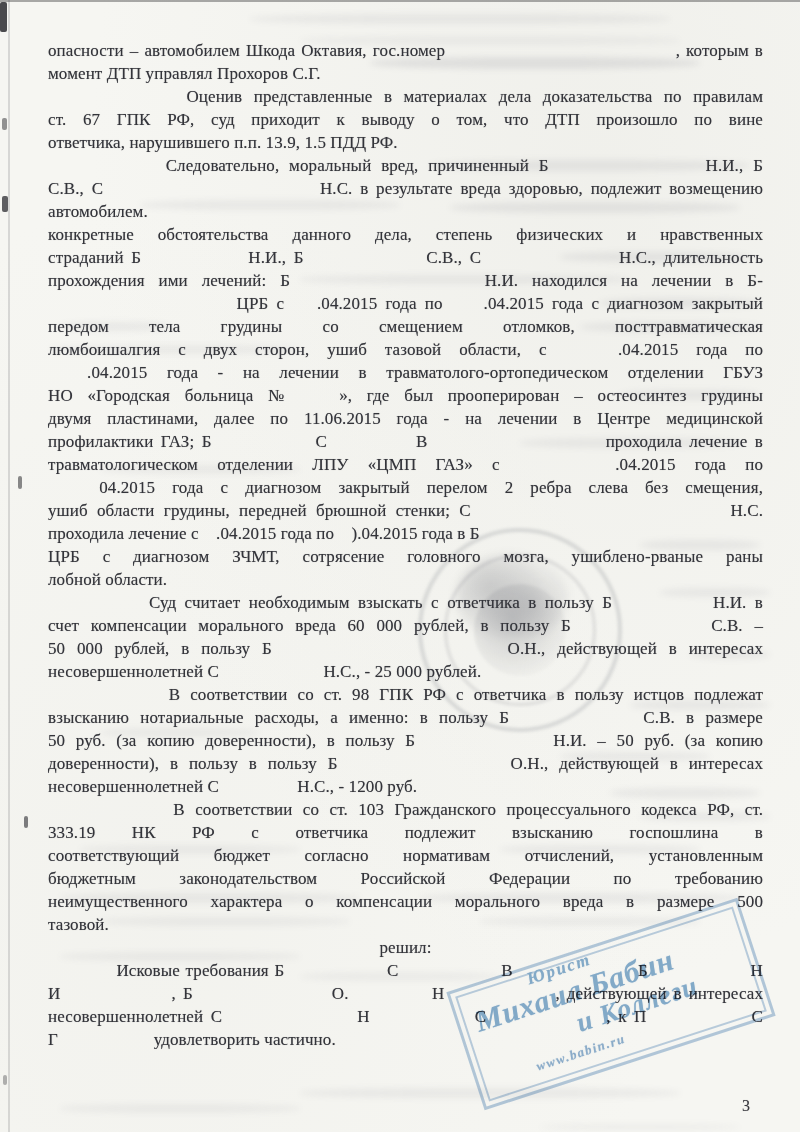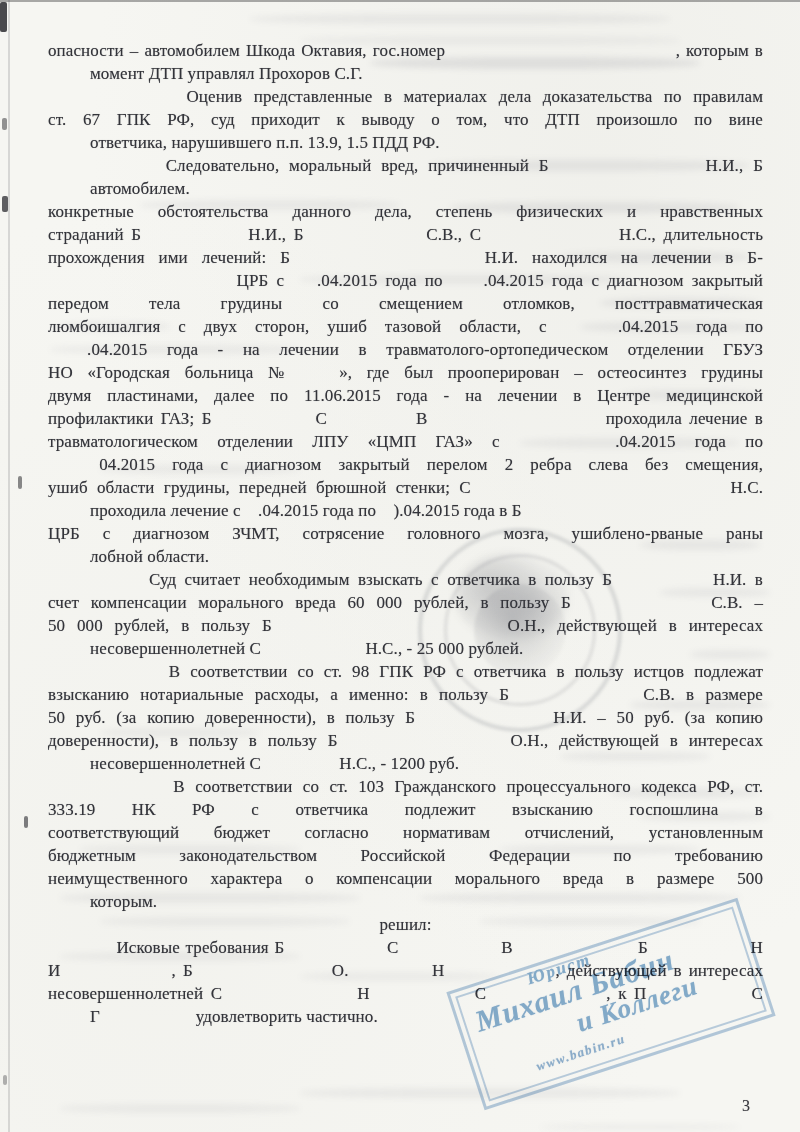--- a/index.html
+++ b/index.html
@@ -25,21 +25,21 @@
   .seal-core { position:absolute; left:34px; top:22px; width:112px; height:86px; filter:blur(4px); opacity:.4;
                background:radial-gradient(circle at 30% 40%, rgba(90,92,102,.7), rgba(90,92,102,0) 60%),
                           radial-gradient(circle at 70% 60%, rgba(90,92,102,.5), rgba(90,92,102,0) 55%);
                border-radius:50%; }
   
   .text-col { position:absolute; left:48px; top:39px; width:715px; z-index:2;
               color:#33343a; font-size:17px; line-height:23px; letter-spacing:.1px;
               text-shadow:0 0 .8px rgba(51,52,58,.45); }
   .ln { height:23px; }
   .j  { text-align:justify; text-align-last:justify; }
-  .l  { text-align:left;margin-left:42px; }
+  .l  { text-align:left; }
   .c  { text-align:left; text-align-last:center; }
   
   .stamp { position:absolute; left:458px; top:942px; width:300px; height:118px;
            transform:rotate(-18deg); z-index:3; mix-blend-mode:multiply; opacity:.92;
            border:3px solid rgba(125,165,205,.6); color:#7da9cf; }
   .stamp-inner { position:absolute; inset:4px; border:2px solid rgba(125,165,205,.55); }
   .stamp span { position:absolute; white-space:nowrap; font-weight:bold; font-style:italic;
                 text-shadow:0 0 1px rgba(125,165,205,.6); }
   .st-1 { left:78px;  top:0px;  font-size:17px; letter-spacing:2px; }
   .st-2 { left:16px;  top:18px; font-size:30px; letter-spacing:1px; }
@@ -103,20 +103,21 @@
     <div class="seal-core"></div>
   </div>
 
   <div class="text-col">
       <div class="ln j">опасности – автомобилем Шкода Октавия, гос.номер&nbsp;&nbsp;&nbsp;&nbsp;&nbsp;&nbsp;&nbsp;&nbsp;&nbsp;&nbsp;&nbsp;&nbsp;&nbsp;&nbsp;&nbsp;&nbsp;&nbsp;&nbsp;&nbsp;&nbsp;&nbsp;&nbsp;&nbsp;&nbsp;&nbsp;&nbsp;&nbsp;&nbsp;&nbsp;&nbsp;&nbsp;&nbsp;&nbsp;&nbsp;&nbsp;&nbsp;&nbsp;&nbsp;, которым в</div>
       <div class="ln l">момент ДТП управлял Прохоров С.Г.</div>
       <div class="ln j">&nbsp;&nbsp;&nbsp;&nbsp;&nbsp;&nbsp;&nbsp;&nbsp;&nbsp;&nbsp;&nbsp;&nbsp;Оценив представленные в материалах дела доказательства по правилам</div>
       <div class="ln j">ст. 67 ГПК РФ, суд приходит к выводу о том, что ДТП произошло по вине</div>
       <div class="ln l">ответчика, нарушившего п.п. 13.9, 1.5 ПДД РФ.</div>
       <div class="ln j">&nbsp;&nbsp;&nbsp;&nbsp;&nbsp;&nbsp;&nbsp;&nbsp;&nbsp;&nbsp;&nbsp;&nbsp;Следовательно, моральный вред, причиненный Б&nbsp;&nbsp;&nbsp;&nbsp;&nbsp;&nbsp;&nbsp;&nbsp;&nbsp;&nbsp;&nbsp;&nbsp;&nbsp;&nbsp;&nbsp;&nbsp;Н.И., Б</div>
+      <div class="ln j">С.В., С&nbsp;&nbsp;&nbsp;&nbsp;&nbsp;&nbsp;&nbsp;&nbsp;&nbsp;&nbsp;&nbsp;&nbsp;&nbsp;&nbsp;&nbsp;&nbsp;&nbsp;&nbsp;&nbsp;&nbsp;&nbsp;&nbsp;&nbsp;&nbsp;&nbsp;&nbsp;&nbsp;&nbsp;Н.С. в результате вреда здоровью, подлежит возмещению</div>
       <div class="ln l">автомобилем.</div>
       <div class="ln j">конкретные обстоятельства данного дела, степень физических и нравственных</div>
       <div class="ln j">страданий Б&nbsp;&nbsp;&nbsp;&nbsp;&nbsp;&nbsp;&nbsp;&nbsp;&nbsp;&nbsp;&nbsp;&nbsp;&nbsp;&nbsp;Н.И., Б&nbsp;&nbsp;&nbsp;&nbsp;&nbsp;&nbsp;&nbsp;&nbsp;&nbsp;&nbsp;&nbsp;&nbsp;&nbsp;&nbsp;&nbsp;&nbsp;С.В., С&nbsp;&nbsp;&nbsp;&nbsp;&nbsp;&nbsp;&nbsp;&nbsp;&nbsp;&nbsp;&nbsp;&nbsp;&nbsp;&nbsp;&nbsp;&nbsp;&nbsp;&nbsp;Н.С., длительность</div>
       <div class="ln j">прохождения ими лечений: Б&nbsp;&nbsp;&nbsp;&nbsp;&nbsp;&nbsp;&nbsp;&nbsp;&nbsp;&nbsp;&nbsp;&nbsp;&nbsp;&nbsp;Н.И. находился на лечении в Б-</div>
       <div class="ln j">&nbsp;&nbsp;&nbsp;&nbsp;&nbsp;&nbsp;&nbsp;&nbsp;&nbsp;&nbsp;&nbsp;&nbsp;&nbsp;&nbsp;&nbsp;&nbsp;&nbsp;&nbsp;&nbsp;&nbsp;&nbsp;&nbsp;&nbsp;ЦРБ с&nbsp;&nbsp;&nbsp;&nbsp;.04.2015 года по&nbsp;&nbsp;&nbsp;&nbsp;&nbsp;.04.2015 года с диагнозом закрытый</div>
       <div class="ln j">передом тела грудины со смещением отломков, посттравматическая</div>
       <div class="ln j">люмбоишалгия с двух сторон, ушиб тазовой области, с&nbsp;&nbsp;&nbsp;&nbsp;.04.2015 года по</div>
       <div class="ln j">&nbsp;&nbsp;.04.2015 года - на лечении в травматолого-ортопедическом отделении ГБУЗ</div>
       <div class="ln j">НО «Городская больница №&nbsp;&nbsp;&nbsp;», где был прооперирован – остеосинтез грудины</div>
       <div class="ln j">двумя пластинами, далее по 11.06.2015 года - на лечении в Центре медицинской</div>
@@ -134,21 +135,21 @@
       <div class="ln j">&nbsp;&nbsp;&nbsp;&nbsp;&nbsp;&nbsp;&nbsp;&nbsp;&nbsp;&nbsp;&nbsp;&nbsp;В соответствии со ст. 98 ГПК РФ с ответчика в пользу истцов подлежат</div>
       <div class="ln j">взысканию нотариальные расходы, а именно: в пользу Б&nbsp;&nbsp;&nbsp;&nbsp;&nbsp;&nbsp;&nbsp;&nbsp;&nbsp;&nbsp;&nbsp;&nbsp;С.В. в размере</div>
       <div class="ln j">50 руб. (за копию доверенности), в пользу Б&nbsp;&nbsp;&nbsp;&nbsp;&nbsp;&nbsp;&nbsp;&nbsp;&nbsp;&nbsp;&nbsp;&nbsp;&nbsp;Н.И. – 50 руб. (за копию</div>
       <div class="ln j">доверенности), в пользу в пользу Б&nbsp;&nbsp;&nbsp;&nbsp;&nbsp;&nbsp;&nbsp;&nbsp;&nbsp;&nbsp;&nbsp;&nbsp;&nbsp;&nbsp;&nbsp;&nbsp;О.Н., действующей в интересах</div>
       <div class="ln l">несовершеннолетней С&nbsp;&nbsp;&nbsp;&nbsp;&nbsp;&nbsp;&nbsp;&nbsp;&nbsp;&nbsp;&nbsp;&nbsp;&nbsp;&nbsp;&nbsp;&nbsp;&nbsp;&nbsp;Н.С., - 1200 руб.</div>
       <div class="ln j">&nbsp;&nbsp;&nbsp;&nbsp;&nbsp;&nbsp;&nbsp;&nbsp;&nbsp;&nbsp;&nbsp;&nbsp;В соответствии со ст. 103 Гражданского процессуального кодекса РФ, ст.</div>
       <div class="ln j">333.19 НК РФ с ответчика подлежит взысканию госпошлина в</div>
       <div class="ln j">соответствующий бюджет согласно нормативам отчислений, установленным</div>
       <div class="ln j">бюджетным законодательством Российской Федерации по требованию</div>
       <div class="ln j">неимущественного характера о компенсации морального вреда в размере 500</div>
-      <div class="ln l">которым.</div>
+      <div class="ln l">тазовой.</div>
       <div class="ln c">решил:</div>
       <div class="ln j">&nbsp;&nbsp;&nbsp;&nbsp;&nbsp;&nbsp;&nbsp;&nbsp;&nbsp;&nbsp;&nbsp;&nbsp;Исковые требования Б&nbsp;&nbsp;&nbsp;&nbsp;&nbsp;&nbsp;&nbsp;&nbsp;&nbsp;&nbsp;&nbsp;&nbsp;&nbsp;&nbsp;&nbsp;&nbsp;&nbsp;&nbsp;С&nbsp;&nbsp;&nbsp;&nbsp;&nbsp;&nbsp;&nbsp;&nbsp;&nbsp;&nbsp;&nbsp;&nbsp;&nbsp;&nbsp;&nbsp;&nbsp;&nbsp;&nbsp;В&nbsp;&nbsp;&nbsp;&nbsp;&nbsp;&nbsp;&nbsp;&nbsp;&nbsp;&nbsp;&nbsp;&nbsp;&nbsp;&nbsp;&nbsp;&nbsp;&nbsp;&nbsp;&nbsp;&nbsp;&nbsp;&nbsp;Б&nbsp;&nbsp;&nbsp;&nbsp;&nbsp;&nbsp;&nbsp;&nbsp;&nbsp;&nbsp;&nbsp;&nbsp;&nbsp;&nbsp;&nbsp;&nbsp;&nbsp;&nbsp;Н</div>
       <div class="ln j">И&nbsp;&nbsp;&nbsp;&nbsp;&nbsp;&nbsp;&nbsp;&nbsp;&nbsp;&nbsp;&nbsp;&nbsp;&nbsp;&nbsp;&nbsp;&nbsp;, Б&nbsp;&nbsp;&nbsp;&nbsp;&nbsp;&nbsp;&nbsp;&nbsp;&nbsp;&nbsp;&nbsp;&nbsp;&nbsp;&nbsp;&nbsp;&nbsp;&nbsp;&nbsp;&nbsp;&nbsp;О.&nbsp;&nbsp;&nbsp;&nbsp;&nbsp;&nbsp;&nbsp;&nbsp;&nbsp;&nbsp;&nbsp;&nbsp;Н&nbsp;&nbsp;&nbsp;&nbsp;&nbsp;&nbsp;&nbsp;&nbsp;&nbsp;&nbsp;&nbsp;&nbsp;&nbsp;&nbsp;&nbsp;&nbsp;, действующей в интересах</div>
       <div class="ln j">несовершеннолетней С&nbsp;&nbsp;&nbsp;&nbsp;&nbsp;&nbsp;&nbsp;&nbsp;&nbsp;&nbsp;&nbsp;&nbsp;&nbsp;&nbsp;&nbsp;&nbsp;&nbsp;&nbsp;Н&nbsp;&nbsp;&nbsp;&nbsp;&nbsp;&nbsp;&nbsp;&nbsp;&nbsp;&nbsp;&nbsp;&nbsp;&nbsp;&nbsp;С&nbsp;&nbsp;&nbsp;&nbsp;&nbsp;&nbsp;&nbsp;&nbsp;&nbsp;&nbsp;&nbsp;&nbsp;&nbsp;&nbsp;&nbsp;&nbsp;, к П&nbsp;&nbsp;&nbsp;&nbsp;&nbsp;&nbsp;&nbsp;&nbsp;&nbsp;&nbsp;&nbsp;&nbsp;&nbsp;&nbsp;С</div>
       <div class="ln l">Г&nbsp;&nbsp;&nbsp;&nbsp;&nbsp;&nbsp;&nbsp;&nbsp;&nbsp;&nbsp;&nbsp;&nbsp;&nbsp;&nbsp;&nbsp;&nbsp;&nbsp;&nbsp;&nbsp;&nbsp;&nbsp;&nbsp;удовлетворить частично.</div>
     </div>
 
   <div class="stamp">
     <div class="stamp-inner"></div>
     <span class="st-1">Юрист</span>

